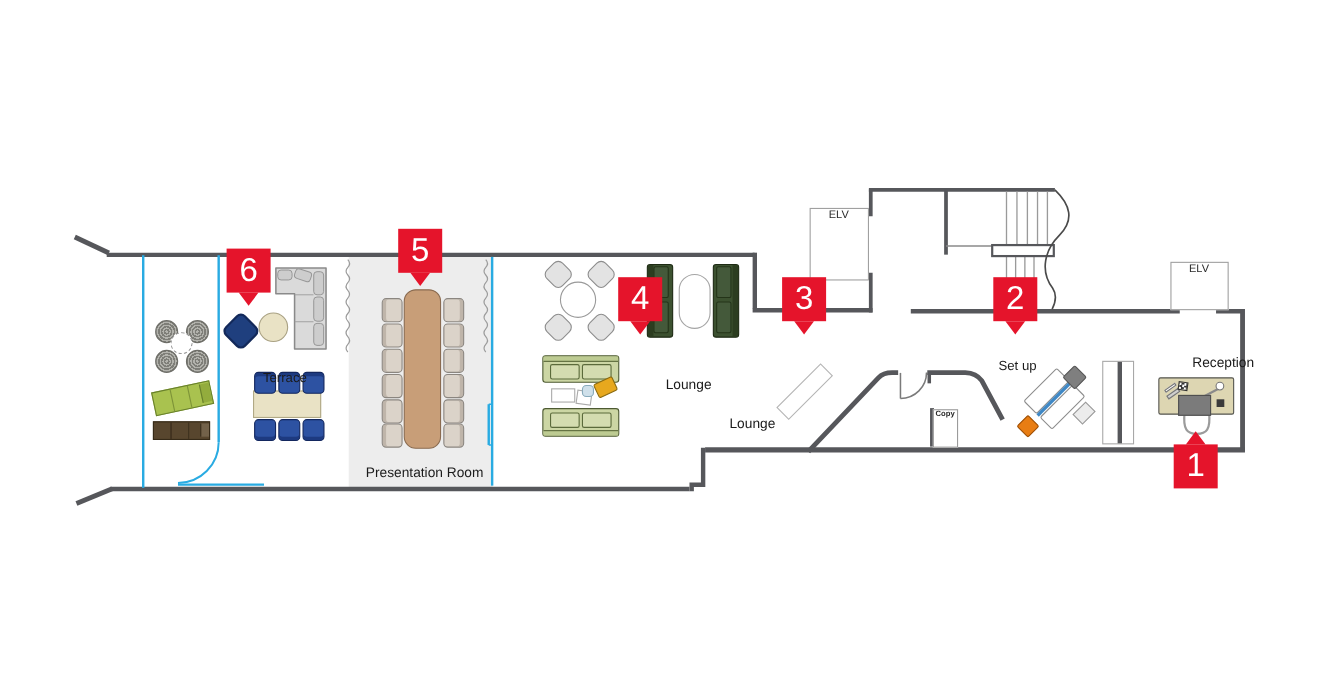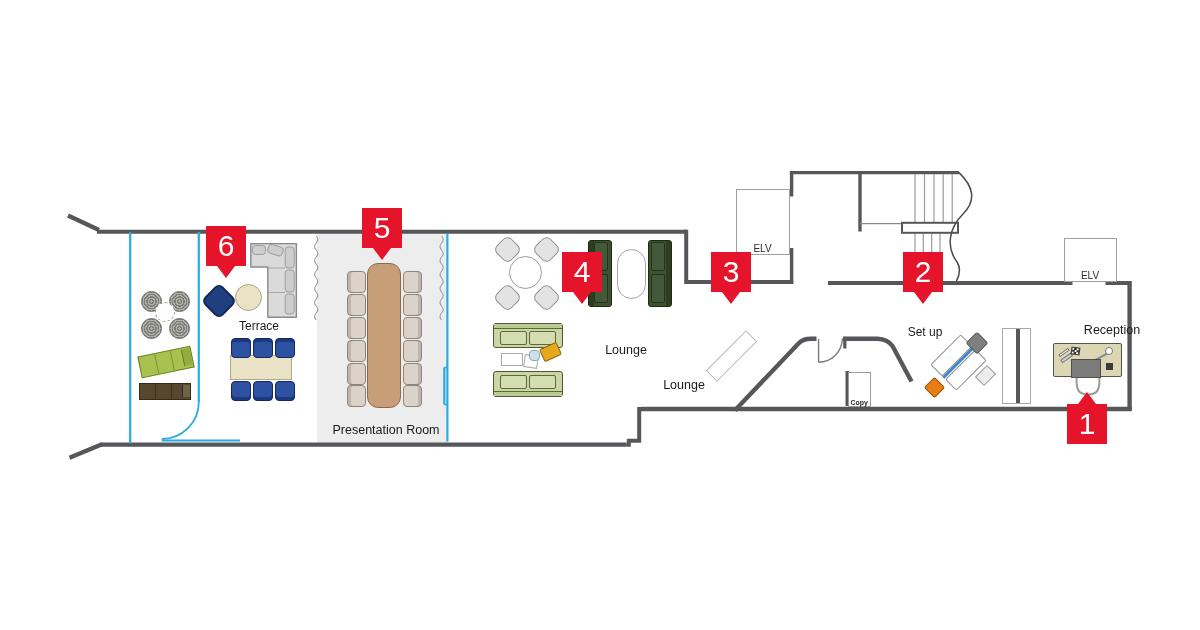--- a/index.html
+++ b/index.html
@@ -21,21 +21,21 @@
   
   .pc{position:absolute;width:17px;height:20px;background:#dbd3c9;border:1px solid #8b8680;border-radius:4px;}
   .pc.l{box-shadow:inset 3px 0 0 #bfb5aa;}
   .pc.r{box-shadow:inset -3px 0 0 #bfb5aa;}
   .dc{position:absolute;width:18px;height:18px;background:#2d52a2;border:1.6px solid #13275e;border-radius:4px;}
   .dc.t{box-shadow:inset 0 3px 0 #1d3a80;}
   .dc.b{box-shadow:inset 0 -3px 0 #1d3a80;}
   .lc{position:absolute;width:19px;height:19px;background:#e3e3e3;border:1.1px solid #8d8d8d;border-radius:6px;transform:rotate(45deg);}
   .wk{position:absolute;width:19px;height:19px;border-radius:50%;border:1px solid #6e6e68;
       background:repeating-radial-gradient(circle at 50% 50%, #b2b2ac 0 1.2px, #7e7e78 1.2px 2.6px);}
-  .elv{position:absolute;background:#fff;border:1.4px solid #a0a0a0;display:flex;align-items:flex-end;justify-content:center;}
+  .elv{position:absolute;background:#fff;border:1.4px solid #a0a0a0;display:flex;align-items:flex-start;justify-content:center;}
 </style>
 </head>
 <body>
 
 <div class="stage">
 
   <div class="abs" style="left:317px;top:233px;width:130.5px;height:210px;background:#ededed;"></div>
 
   <svg class="layer" width="1200" height="630" viewBox="0 0 1200 630">
 
@@ -208,21 +208,21 @@
   <div class="abs" style="left:1053px;top:343px;width:69px;height:34px;background:#ddd6b2;border:1.4px solid #54544e;border-radius:2px;">
     <div class="abs" style="left:4px;top:7px;width:12px;height:3px;background:#fff;border:0.8px solid #777;transform:rotate(-35deg);"></div>
     <div class="abs" style="left:6px;top:12px;width:13px;height:3.5px;background:#cfcfcf;border:0.8px solid #777;transform:rotate(-35deg);"></div>
     <div class="abs" style="left:17px;top:3px;width:9px;height:8px;border:0.8px solid #333;transform:rotate(8deg);background:repeating-conic-gradient(#333 0 25%,#fff 0 50%);background-size:4.5px 4px;"></div>
     <div class="abs" style="left:30px;top:14px;width:26px;height:1.5px;background:#8a8a8a;transform:rotate(-28deg);"></div>
     <div class="abs" style="left:51px;top:3px;width:8px;height:8px;border-radius:50%;background:#fff;border:1.2px solid #777;"></div>
     <div class="abs" style="left:51.5px;top:19px;width:7px;height:7px;background:#3a3a3a;"></div>
     <div class="abs" style="left:17px;top:15px;width:30px;height:19px;background:#7b7b7b;border:1px solid #4f4f4f;"></div>
   </div>
 
-  <div class="lbl" style="left:259px;top:319px;font-size:12px;">Terrace</div>
+  <div class="lbl" style="left:259px;top:336px;font-size:12px;">Terrace</div>
   <div class="lbl" style="left:386px;top:422.5px;">Presentation Room</div>
   <div class="lbl" style="left:626px;top:343px;text-align:right;">Lounge</div>
   <div class="lbl" style="left:684px;top:378px;">Lounge</div>
   <div class="lbl" style="left:925px;top:324.5px;font-size:12px;">Set up</div>
   <div class="lbl" style="left:1112px;top:322.5px;">Reception</div>
 
   <div class="marker up" style="left:1067px;top:404px;">
     <span>1</span>
   </div>
   <div class="marker down" style="left:903px;top:252px;">

